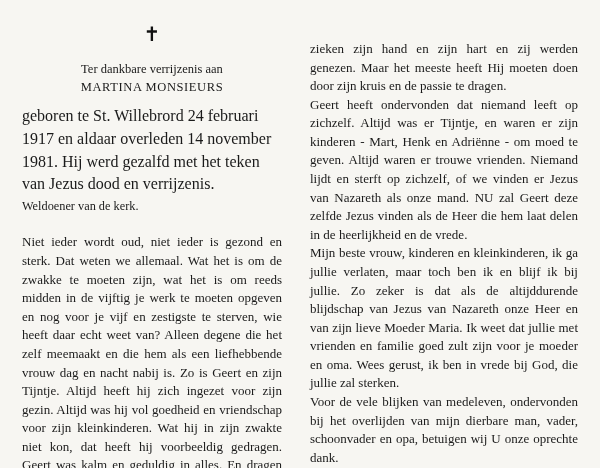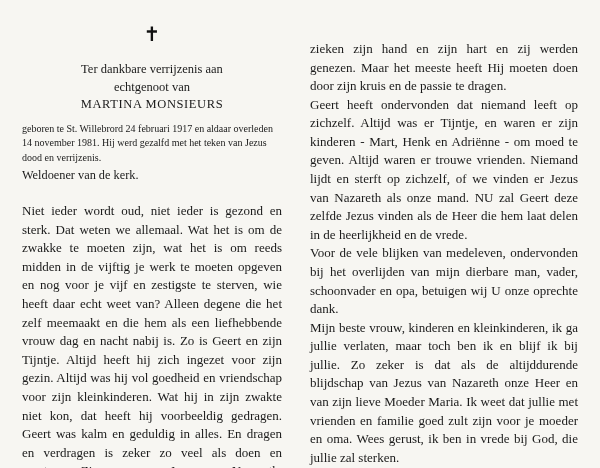--- a/index.html
+++ b/index.html
@@ -67,21 +67,21 @@
     font-size: 12.5px;
     margin: 2px 0 2px 0;
   }
   .spouse {
     text-align: center;
     font-size: 12.5px;
     letter-spacing: 0.6px;
     margin: 2px 0 10px 0;
   }
   .dates {
-    font-size: 10px;
+    font-size: 16px;
     line-height: 1.42;
     text-align: left;
     margin: 0 0 2px 0;
   }
   .benefactor {
     font-size: 12.3px;
     line-height: 1.42;
     margin: 2px 0 18px 0;
   }
   .body-text {
@@ -103,32 +103,31 @@
 </style>
 </head>
 <body>
 
 <div class="card">
   <div class="columns">
 
     <div class="col col-left">
       <div class="cross">✝</div>
       <div class="intro">Ter dankbare verrijzenis aan</div>
-      <div class="rel">echtgenoot van</div>
       <div class="spouse">MARTINA MONSIEURS</div>
       <div class="dates">geboren te St. Willebrord 24 februari 1917 en aldaar overleden 14 november 1981. Hij werd gezalfd met het teken van Jezus dood en verrijzenis.</div>
       <div class="benefactor">Weldoener van de kerk.</div>
       <div class="body-text">Niet ieder wordt oud, niet ieder is gezond en sterk. Dat weten we allemaal. Wat het is om de zwakke te moeten zijn, wat het is om reeds midden in de vijftig je werk te moeten opgeven en nog voor je vijf en zestigste te sterven, wie heeft daar echt weet van? Alleen degene die het zelf meemaakt en die hem als een liefhebbende vrouw dag en nacht nabij is. Zo is Geert en zijn Tijntje. Altijd heeft hij zich ingezet voor zijn gezin. Altijd was hij vol goedheid en vriendschap voor zijn kleinkinderen. Wat hij in zijn zwakte niet kon, dat heeft hij voorbeeldig gedragen. Geert was kalm en geduldig in alles. En dragen en verdragen is zeker zo veel als doen en presteren. Zie maar naar Jesus van Nazareth. Alles heeft hij welgedaan. Hij gaf</div>
     </div>
 
     <div class="col col-right">
       <div class="body-text">zieken zijn hand en zijn hart en zij werden genezen. Maar het meeste heeft Hij moeten doen door zijn kruis en de passie te dragen.</div>
       <div class="body-text">Geert heeft ondervonden dat niemand leeft op zichzelf. Altijd was er Tijntje, en waren er zijn kinderen - Mart, Henk en Adriënne - om moed te geven. Altijd waren er trouwe vrienden. Niemand lijdt en sterft op zichzelf, of we vinden er Jezus van Nazareth als onze mand. NU zal Geert deze zelfde Jezus vinden als de Heer die hem laat delen in de heerlijkheid en de vrede.</div>
+      <div class="body-text">Mijn beste vrouw, kinderen en kleinkinderen, ik ga jullie verlaten, maar toch ben ik en blijf ik bij jullie. Zo zeker is dat als de altijddurende blijdschap van Jezus van Nazareth onze Heer en van zijn lieve Moeder Maria. Ik weet dat jullie met vrienden en familie goed zult zijn voor je moeder en oma. Wees gerust, ik ben in vrede bij God, die jullie zal sterken.</div>
       <div class="body-text">Voor de vele blijken van medeleven, ondervonden bij het overlijden van mijn dierbare man, vader, schoonvader en opa, betuigen wij U onze oprechte dank.</div>
-      <div class="body-text">Mijn beste vrouw, kinderen en kleinkinderen, ik ga jullie verlaten, maar toch ben ik en blijf ik bij jullie. Zo zeker is dat als de altijddurende blijdschap van Jezus van Nazareth onze Heer en van zijn lieve Moeder Maria. Ik weet dat jullie met vrienden en familie goed zult zijn voor je moeder en oma. Wees gerust, ik ben in vrede bij God, die jullie zal sterken.</div>
       <div class="sig">
         <div>Mevr. M. Heeren-Monsieurs</div>
         <div>Kinderen en kleinkinderen.</div>
       </div>
 
     </div>
 
   </div>
 </div>
 

